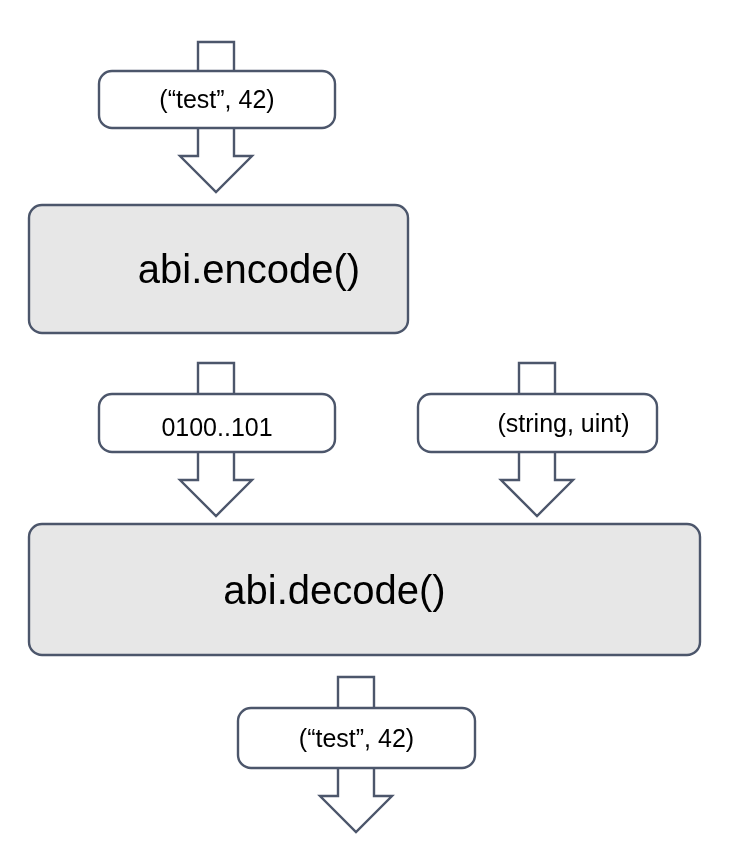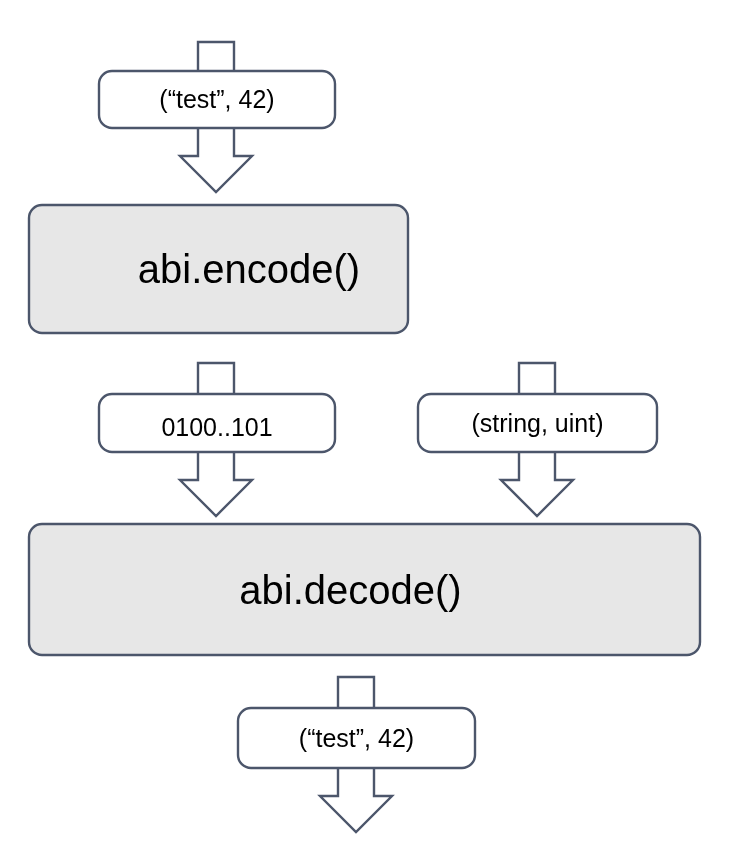--- a/index.html
+++ b/index.html
@@ -79,17 +79,17 @@
         <rect x="99" y="394" width="236" height="58" rx="13" ry="13" class="node-shape"></rect>
         <rect x="418" y="394" width="239" height="58" rx="13" ry="13" class="node-shape"></rect>
         <rect x="29" y="524" width="671" height="131" rx="13" ry="13" class="node-shape filled"></rect>
         <rect x="238" y="708" width="237" height="60" rx="13" ry="13" class="node-shape"></rect>
       </g>
   </svg>
   <div id="label-layer">
       <div class="node-label label-small" style="left: 99px; top: 71px; width: 236px; height: 57px;">(“test”, 42)</div>
       <div class="node-label label-large" style="left: 29px; top: 205px; width: 440px; height: 128px;">abi.encode()</div>
       <div class="node-label label-small" style="left: 99px; top: 394px; width: 236px; height: 66px;">0100..101</div>
-      <div class="node-label label-small" style="left: 396px; top: 394px; width: 283px; height: 58px;">(string, uint)</div>
-      <div class="node-label label-large" style="left: 37px; top: 524px; width: 627px; height: 131px;">abi.decode()</div>
+      <div class="node-label label-small" style="left: 422px; top: 394px; width: 283px; height: 58px;">(string, uint)</div>
+      <div class="node-label label-large" style="left: 21px; top: 524px; width: 627px; height: 131px;">abi.decode()</div>
       <div class="node-label label-small" style="left: 238px; top: 708px; width: 237px; height: 60px;">(“test”, 42)</div>
     </div>
 </div>
 
 </body></html>

